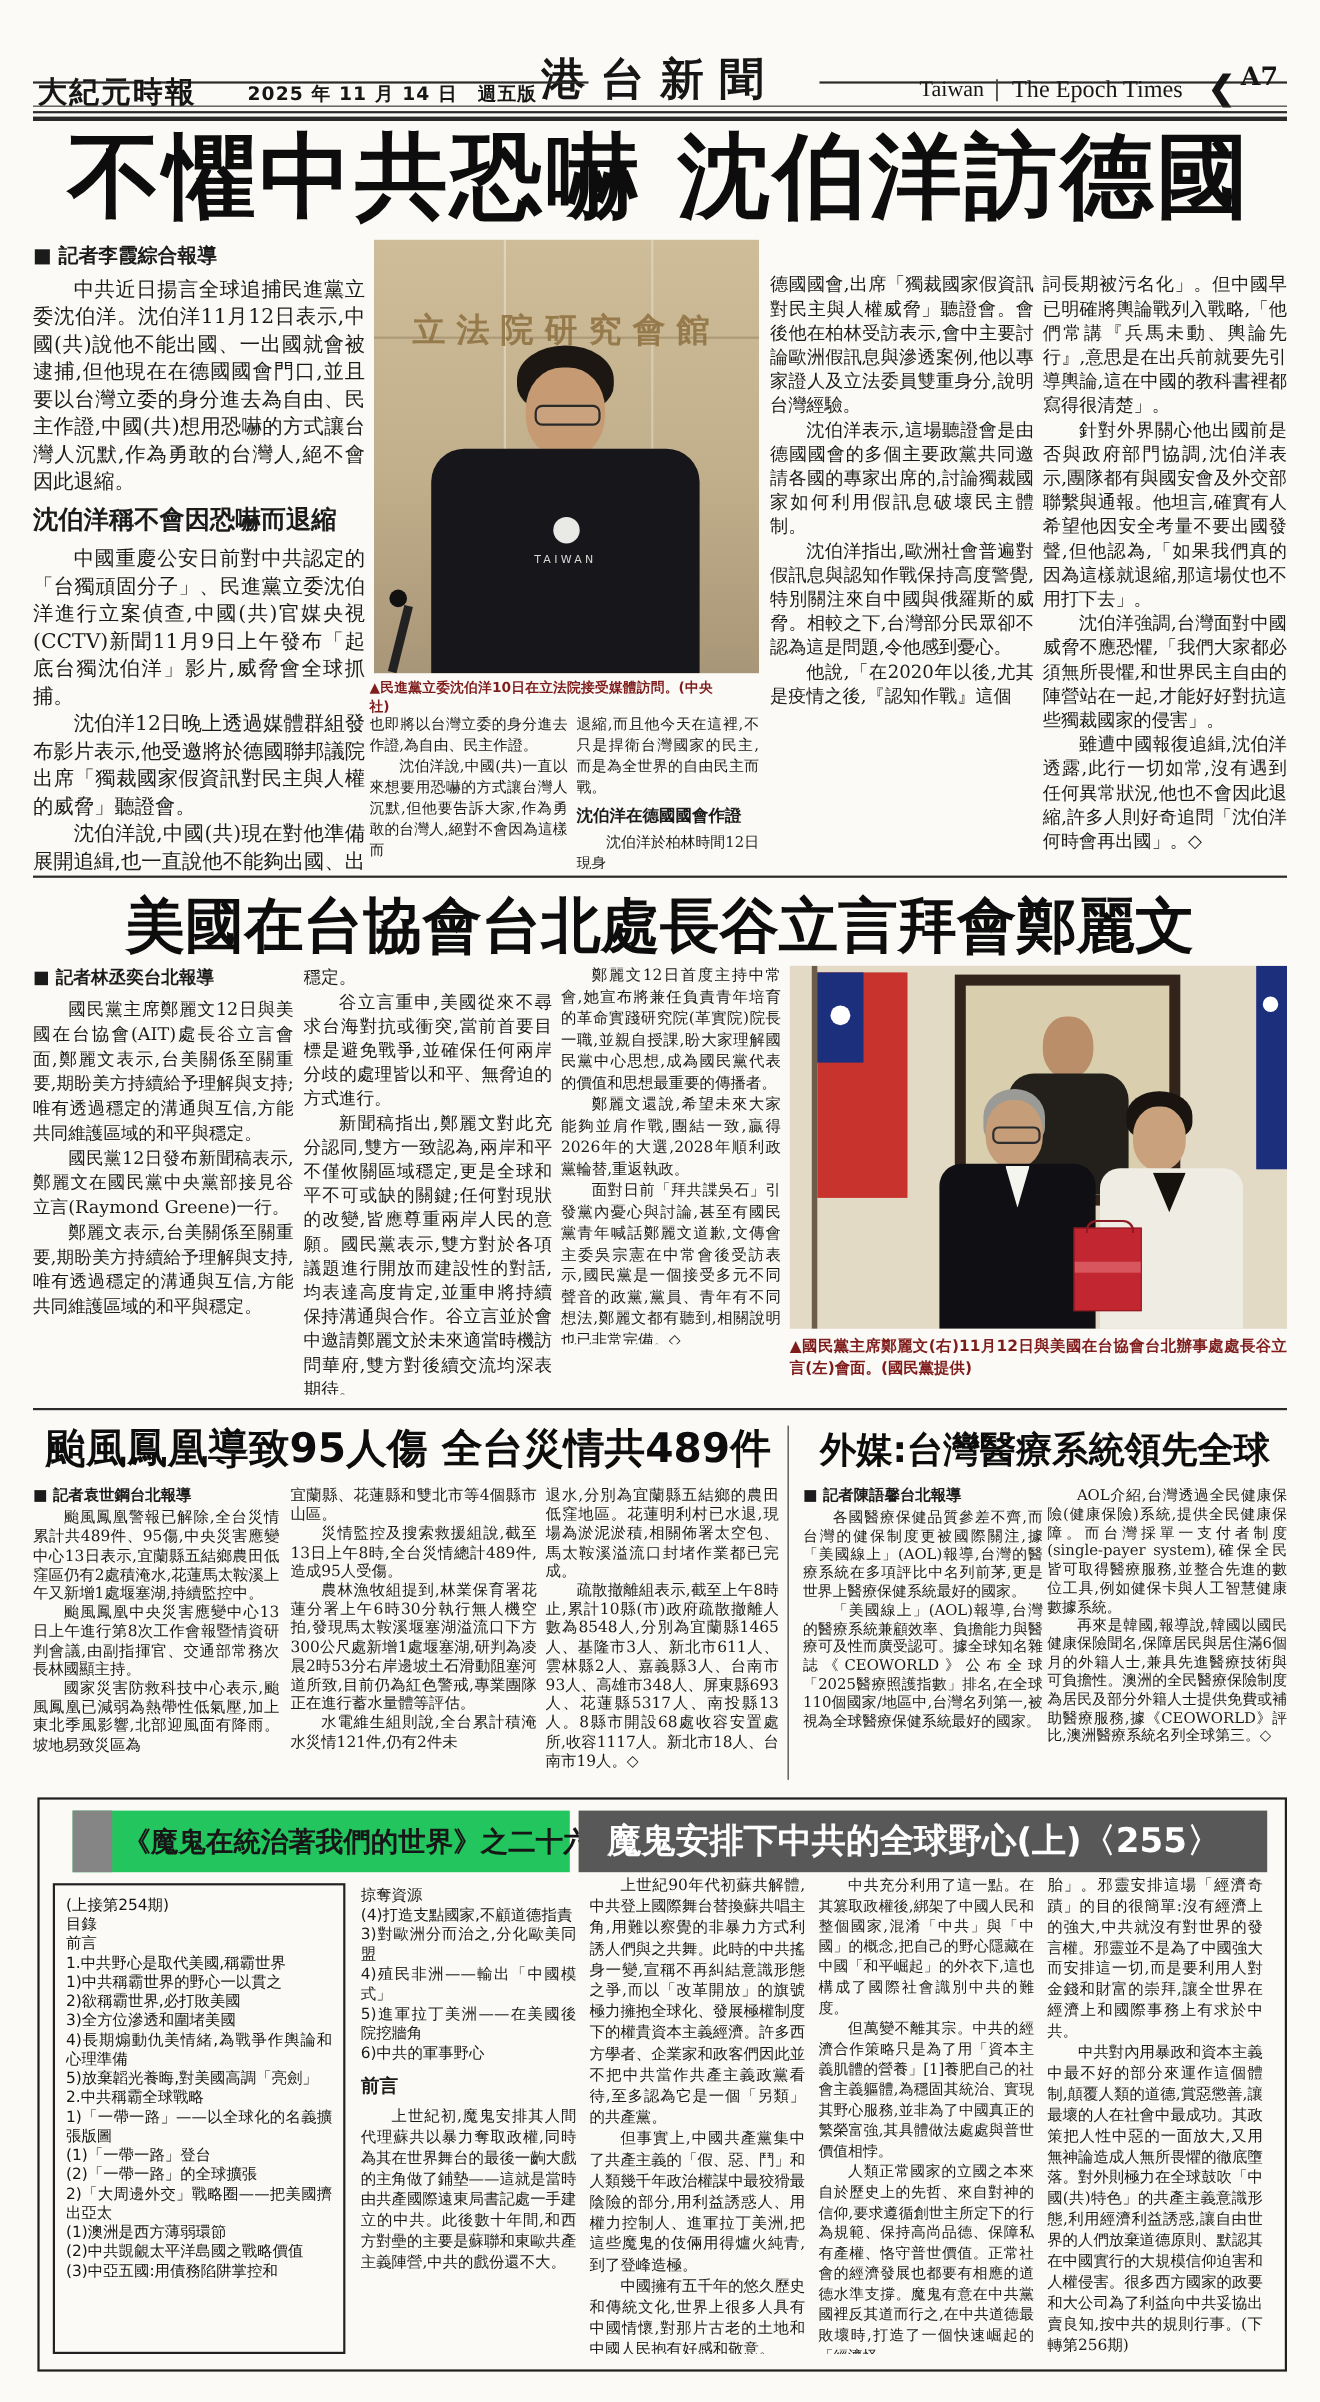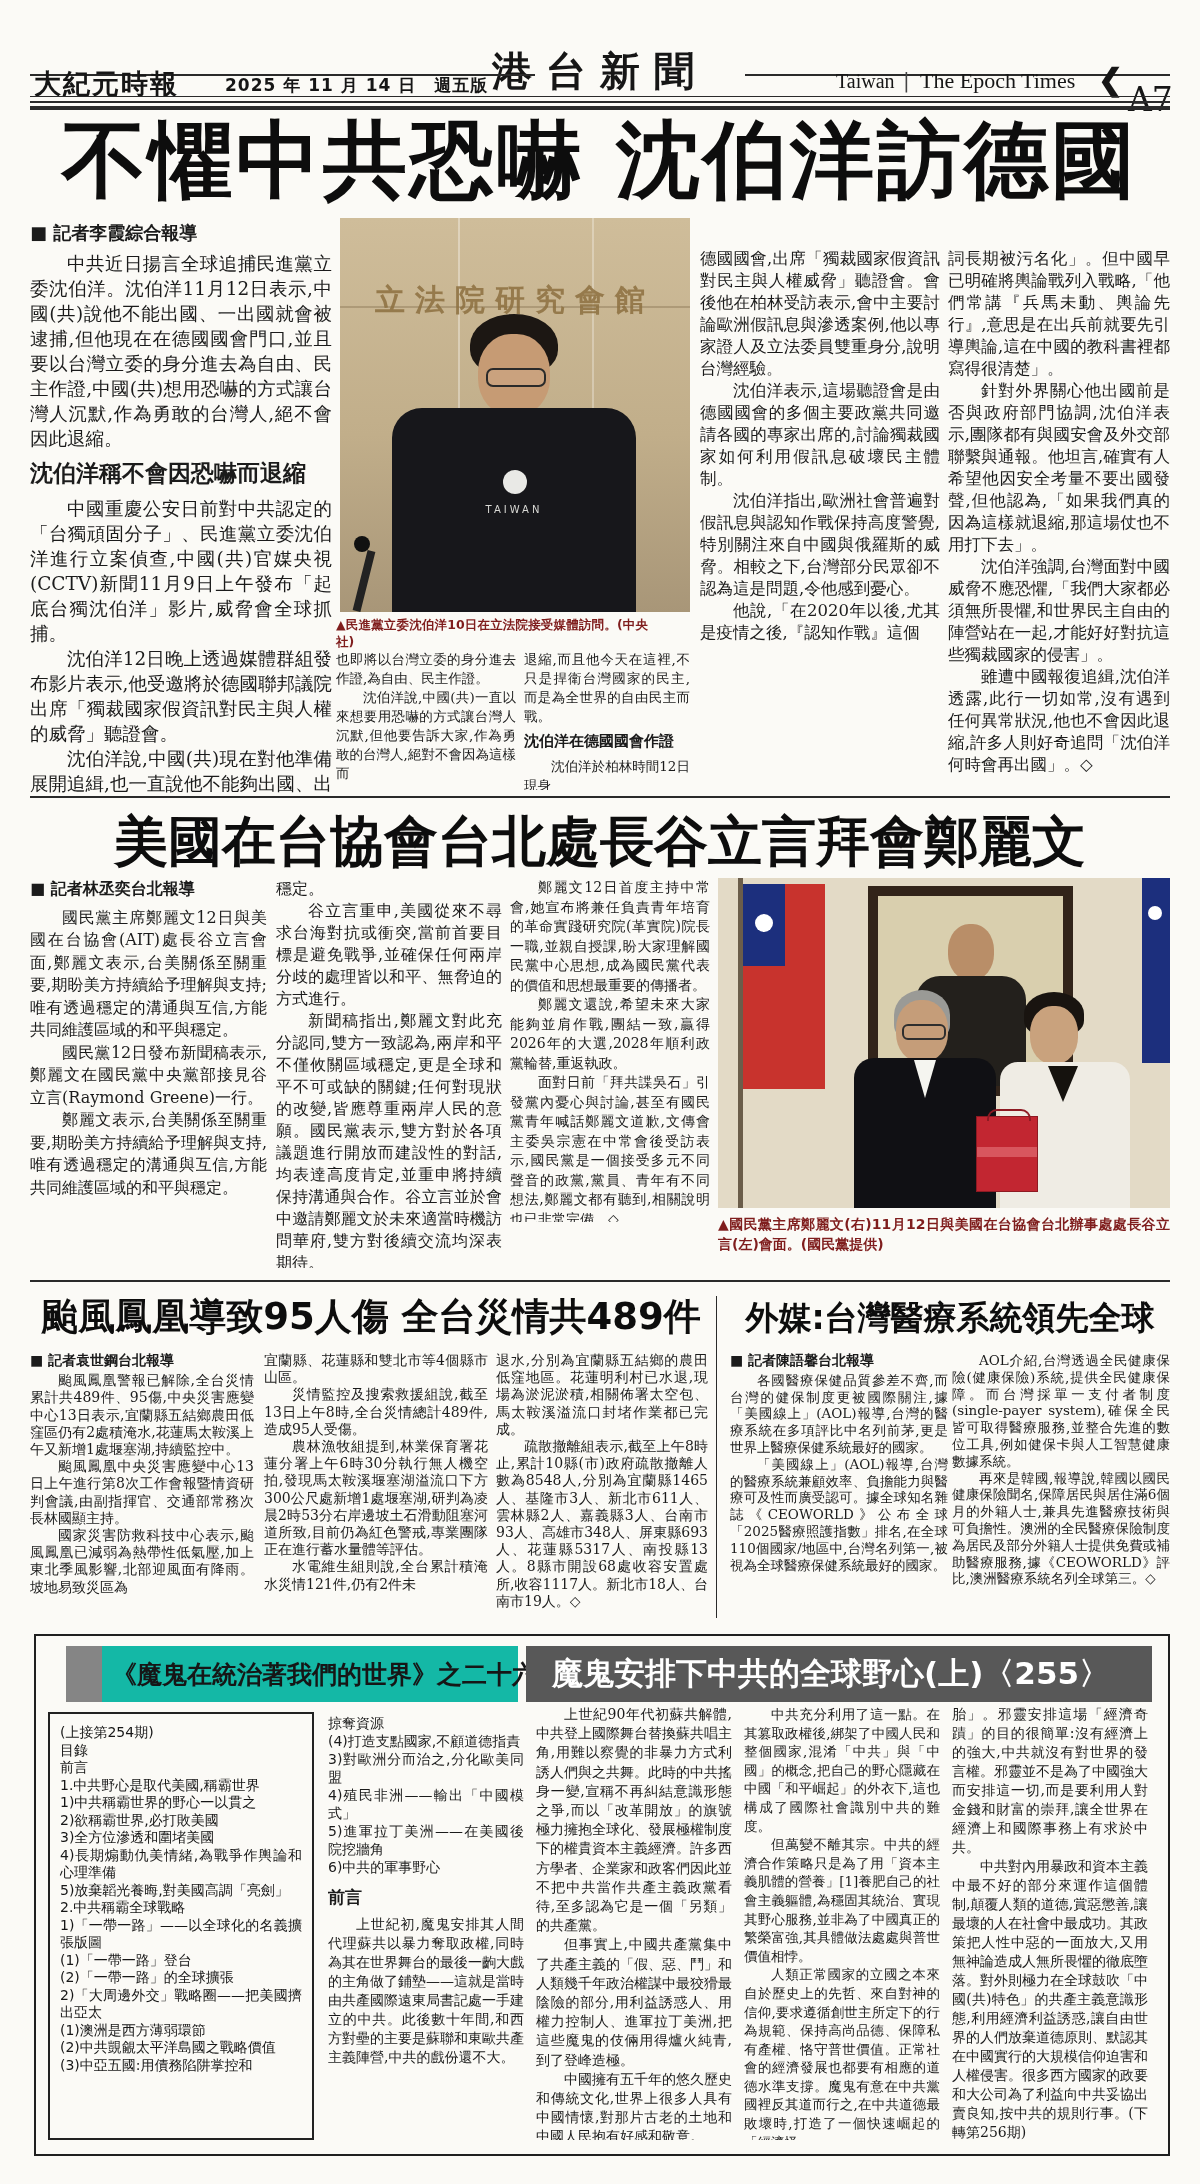--- a/index.html
+++ b/index.html
@@ -19,41 +19,41 @@
   .photo{position:absolute;overflow:hidden;}
   
   .masthead{font-weight:900;font-size:27px;letter-spacing:2px;}
   .dateline{font-size:17px;font-weight:bold;letter-spacing:1px;}
   .section-title{font-weight:900;font-size:40px;letter-spacing:14px;}
   .en{font-family:"Liberation Serif","DejaVu Serif",serif;}
   
   .serial-box{position:absolute;border:2px solid #1f1f1f;}
   .outline-box{position:absolute;border:2px solid #222;overflow:hidden;}
   .outline-box p,.items p{margin:0;text-indent:0;text-align:justify;}
-  .hdr-light{position:absolute;background:#14b8a6;display:flex;align-items:center;}
+  .hdr-light{position:absolute;background:#22c55e;display:flex;align-items:center;}
   .hdr-dark{position:absolute;background:#585858;color:#ffffff;display:flex;align-items:center;}
   .hdr-sq{width:36px;height:100%;background:#858585;flex:0 0 36px;}
   .gold{color:#8d7040;font-weight:bold;}
 </style>
 </head>
 <body>
 
 <div id="page">
 
   <div class="abs section-title" style="left:0;top:44px;width:1200px;text-align:center;">港台新聞</div>
   <div class="rule" style="left:30px;top:74px;width:505px;height:2px;"></div>
   <div class="rule" style="left:745px;top:74px;width:425px;height:2px;"></div>
 
   <div class="abs masthead" style="left:34px;top:66px;">大紀元時報</div>
   <div class="abs dateline sans" style="left:225px;top:74px;">2025 年 11 月 14 日　週五版</div>
   <div class="abs en" style="left:836px;top:70px;font-size:20px;">Taiwan</div>
   <div class="abs" style="left:903px;top:68px;font-size:20px;color:#444;">|</div>
   <div class="abs en" style="left:920px;top:68px;font-size:22px;">The Epoch Times</div>
   <div class="abs" style="left:1098px;top:62px;font-size:30px;font-weight:bold;">❮</div>
-  <div class="abs" style="left:1128px;top:80px;font-size:33px;font-weight:normal;">A7</div>
+  <div class="abs" style="left:1128px;top:56px;font-size:23px;font-weight:bold;">A7</div>
 
   <div class="rule" style="left:30px;top:96px;width:1140px;height:1px;"></div>
   <div class="rule" style="left:30px;top:101px;width:1140px;height:2px;"></div>
   <div class="rule" style="left:30px;top:106px;width:1140px;height:4px;"></div>
 
   <div class="hl serif" style="left:30px;top:104px;width:1140px;font-size:84px;letter-spacing:3px;">不懼中共恐嚇 沈伯洋訪德國</div>
 
   <div class="col" style="left:30px;top:220px;width:302px;height:574px;font-size:18.5px;line-height:25px;">
     <div class="byline" style="font-size:18px;">■ 記者李霞綜合報導</div>
     <div>

